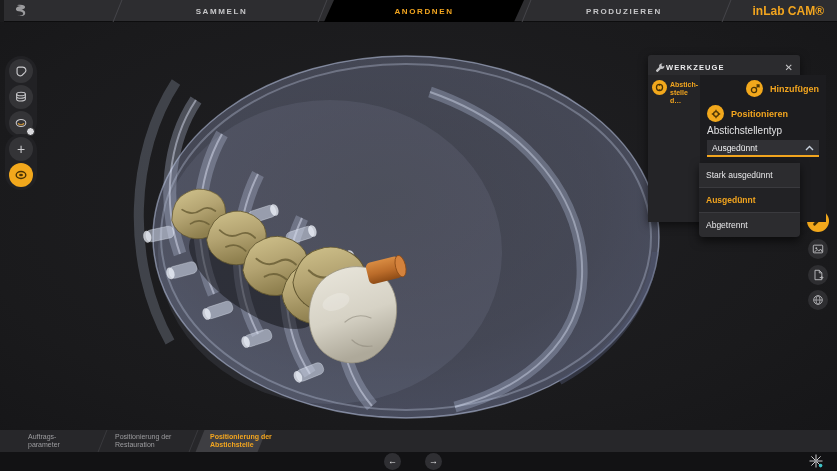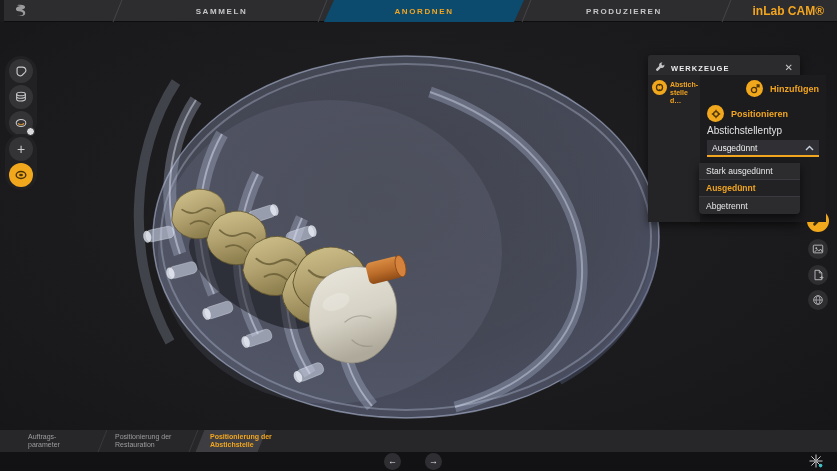--- a/index.html
+++ b/index.html
@@ -8,21 +8,21 @@
   .app { position:relative; width:837px; height:471px; background:#1b1b1d; }
 
   
   .topbar { position:absolute; top:0; left:4px; right:0; height:22px;
             background:#2d2d30; border-bottom:1px solid #0d0d0e; z-index:30; }
   .logo { position:absolute; left:9px; top:3px; width:16px; height:16px; }
   .nav-seg { position:absolute; top:0; height:22px; display:flex; align-items:center;
              justify-content:center; font-size:8px; font-weight:bold;
              letter-spacing:1.6px; color:#c6c6c8; }
   .seg-1 { left:115px; width:205px; }
-  .seg-2 { left:320px; width:200px; background:#0c4a6e;
+  .seg-2 { left:320px; width:200px; background:#000000;
            clip-path:polygon(10px 0, 100% 0, calc(100% - 10px) 100%, 0 100%);
            color:#f2a51f; }
   .seg-3 { left:520px; width:200px; }
   .slash { position:absolute; top:0; width:1px; height:22px; background:#45454a;
            transform:skewX(-22deg); }
   .brand { position:absolute; right:13px; top:0; height:22px; display:flex;
            align-items:center; color:#f2a51f; font-size:12px; font-weight:bold; }
 
   
   .viewport { position:absolute; top:22px; left:0; width:837px; height:408px;
@@ -47,21 +47,21 @@
   .rbtn { position:absolute; right:9px; width:20px; height:20px; border-radius:50%;
           background:#2e2e31; display:flex; align-items:center; justify-content:center;
           z-index:20; }
   .rbtn.wrench { right:8px; top:188px; width:22px; height:22px; background:#f2a81c; }
   .rbtn.b1 { top:217px; } .rbtn.b2 { top:243px; } .rbtn.b3 { top:268px; }
 
   
   .panel { position:absolute; left:648px; top:33px; width:152px; z-index:40;
            border-radius:3px; box-shadow:0 3px 10px rgba(0,0,0,.55); }
   .panel-header { height:20px; background:#2b2b2e; border-radius:3px 3px 0 0;
-                  display:flex; align-items:flex-end; padding:2px 7px; gap:5px; }
+                  display:flex; align-items:flex-start; padding:8px 7px; }
   .panel-title { font-size:7.5px; font-weight:bold; letter-spacing:1.1px; color:#ececee; }
   .panel-close { margin-left:auto; color:#c7c7ca; font-size:10px; line-height:10px;
                  cursor:default; }
   .panel-body { display:flex; height:147px; }
   .panel-left { width:52px; background:#242427; padding:5px 3px 0 4px; }
   .tool-entry { display:flex; gap:3px; }
   .tool-ic { flex:0 0 15px; width:15px; height:15px; border-radius:50%;
              background:#f2a81c; display:flex; align-items:center; justify-content:center; }
   .tool-lbl { font-size:7px; font-weight:bold; color:#f2a51f; line-height:8px;
               padding-top:1px; }
@@ -71,21 +71,21 @@
   .action-ic { width:17px; height:17px; border-radius:50%; background:#f2a81c;
                display:flex; align-items:center; justify-content:center; }
   .action-lbl { font-size:9px; font-weight:bold; color:#f2a51f; }
   .type-label { font-size:10px; color:#e2e2e4; height:11px; margin-bottom:4px; }
   .select { height:17px; background:#303034; border-bottom:2px solid #f2a51f;
             display:flex; align-items:center; padding:0 5px; }
   .select-value { font-size:8.5px; color:#f0f0f2; }
   .select .chev { margin-left:auto; }
   .droplist { position:absolute; left:51px; top:108px; width:101px; background:#2c2c2f;
               border-radius:0 0 4px 4px; box-shadow:0 4px 10px rgba(0,0,0,.6); }
-  .opt { height:17px; display:flex; align-items:center; padding:0 7px;
+  .opt { height:17px; display:flex; align-items:center; padding:12px 7px;
          font-size:8.5px; color:#e8e8ea; border-bottom:1px solid #3a3a3e; }
   .opt:last-child { border-bottom:none; }
   .opt.active { color:#f2a51f; font-weight:bold; background:#222225; }
 
   
   .footer { position:absolute; left:0; top:430px; width:837px; height:41px; z-index:30; }
   .tabbar { position:relative; height:22px; background:#27272a; overflow:hidden; }
   .tab-sep { position:absolute; top:0; width:1px; height:22px; background:#3a3a3e;
              transform:skewX(-22deg); }
   .tab-active-bg { position:absolute; left:200px; top:0; width:62px; height:22px;

